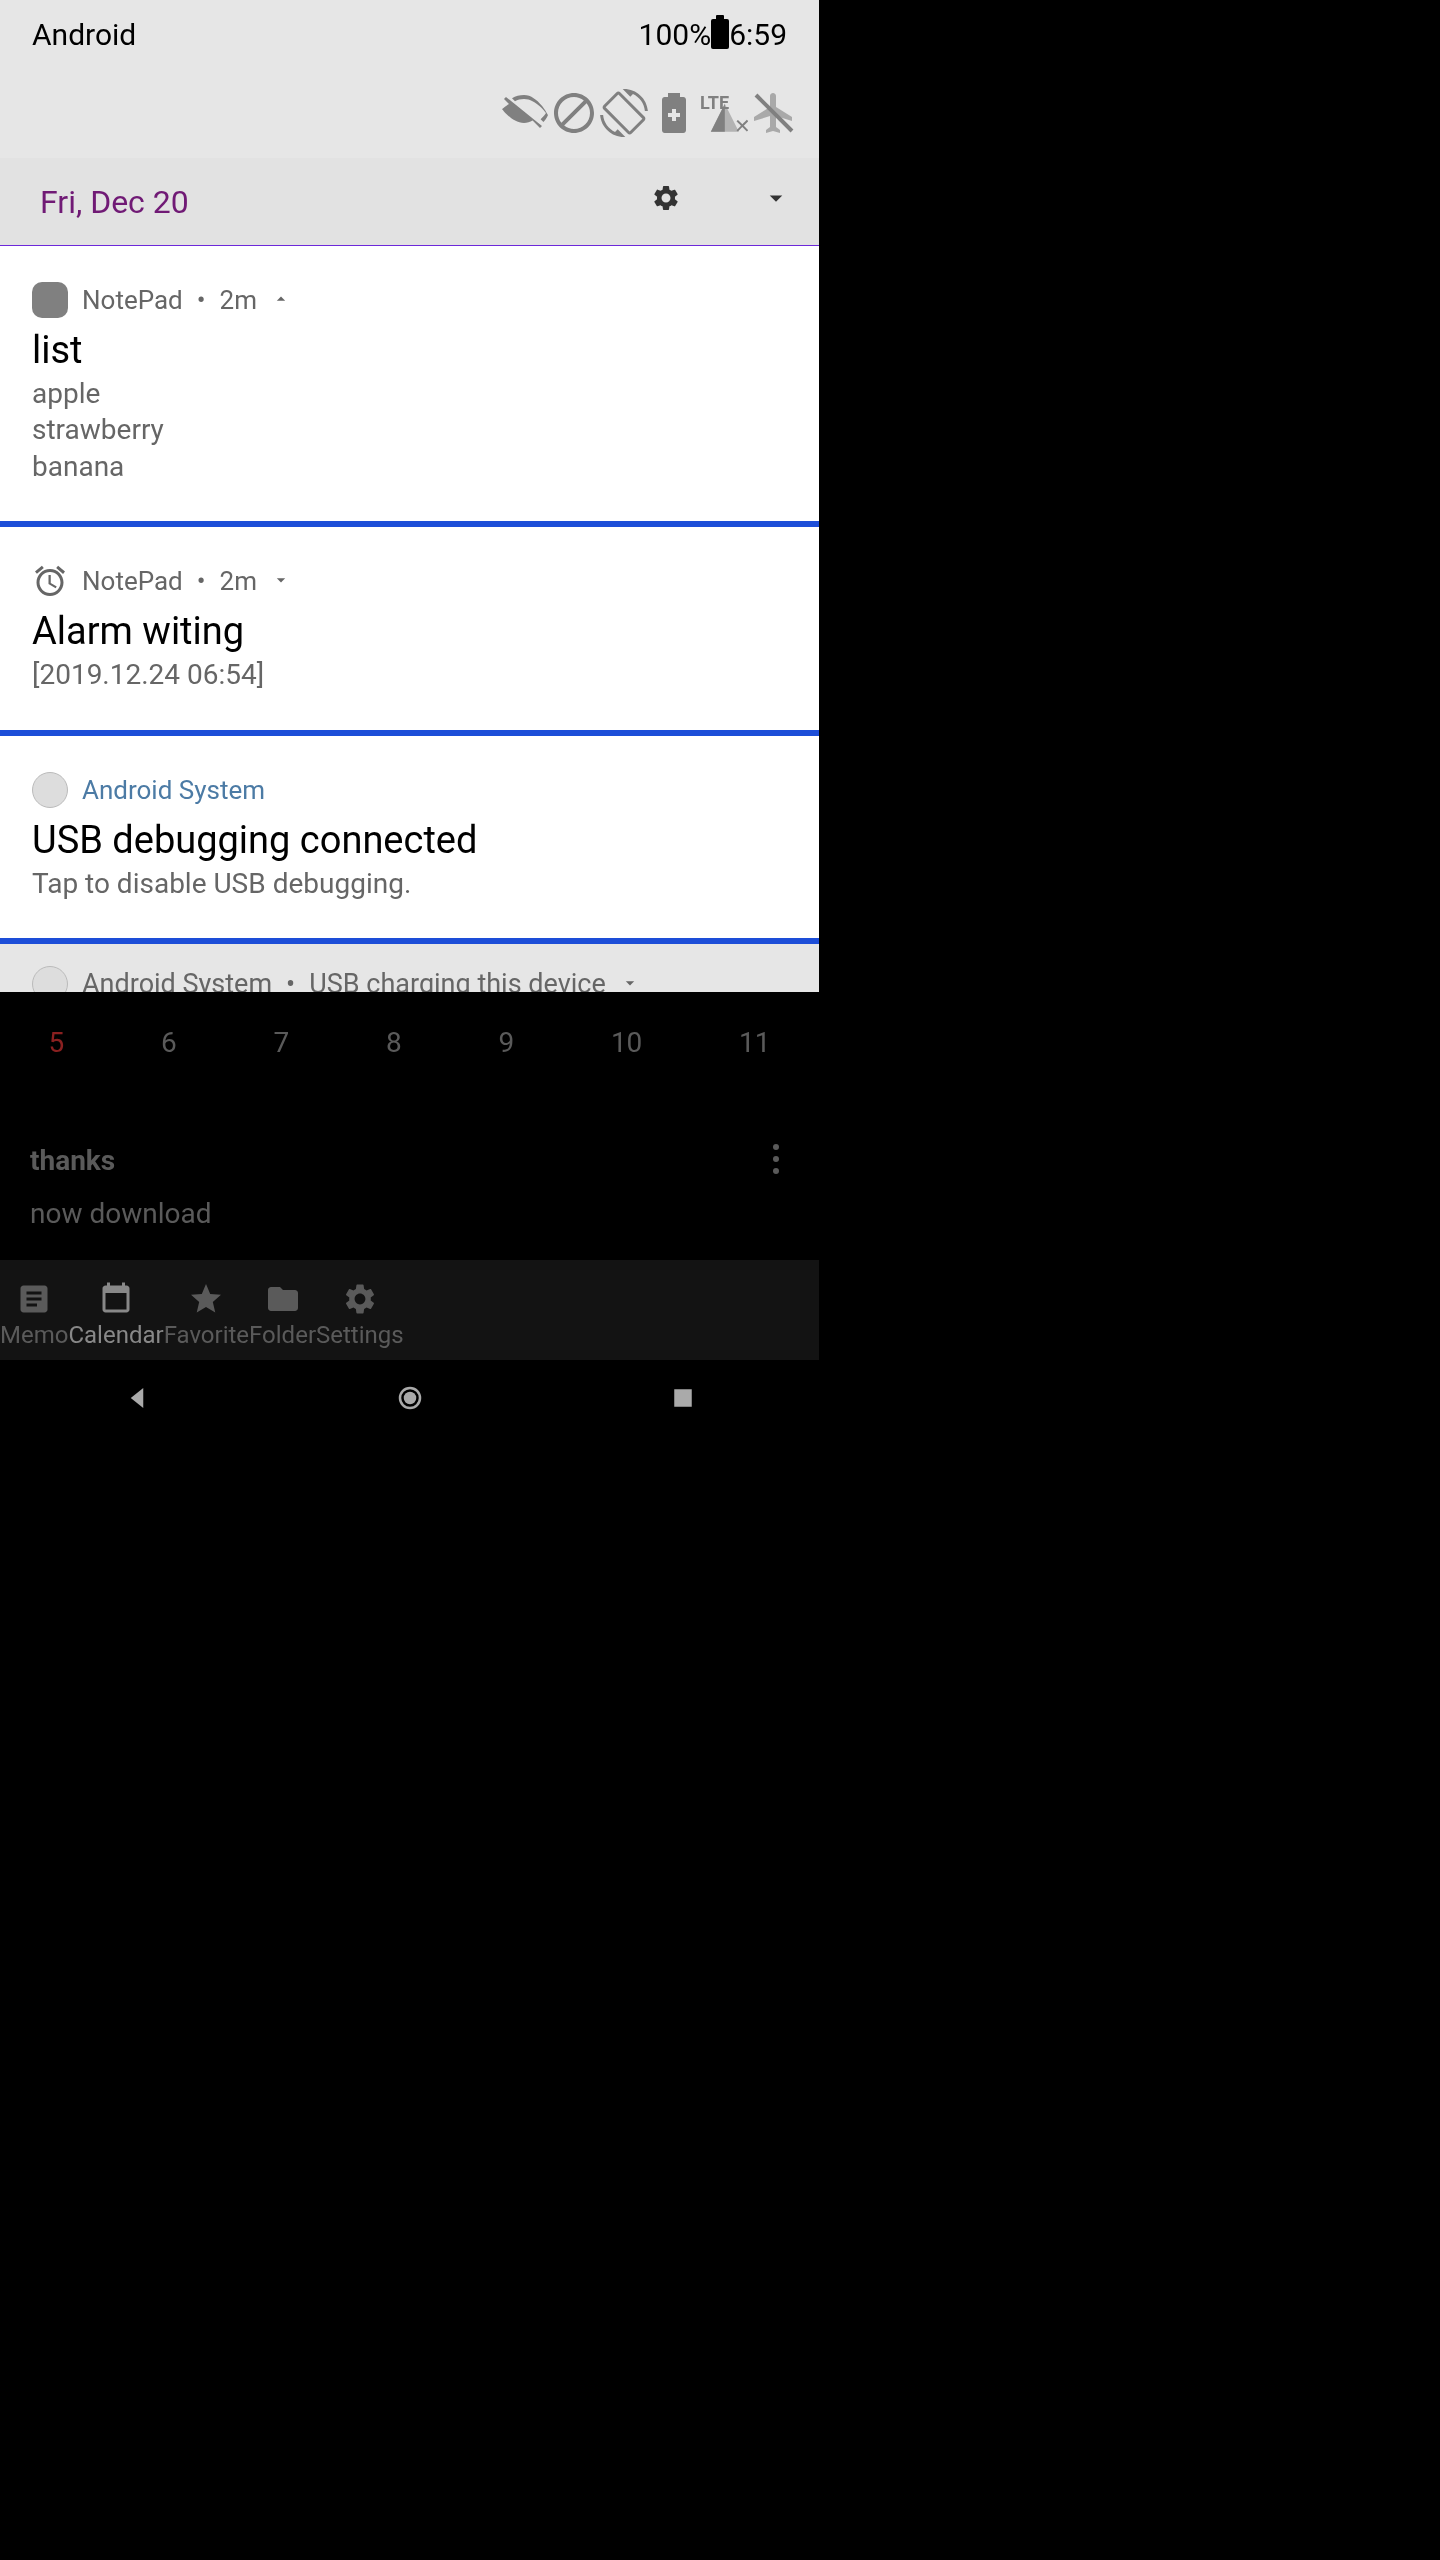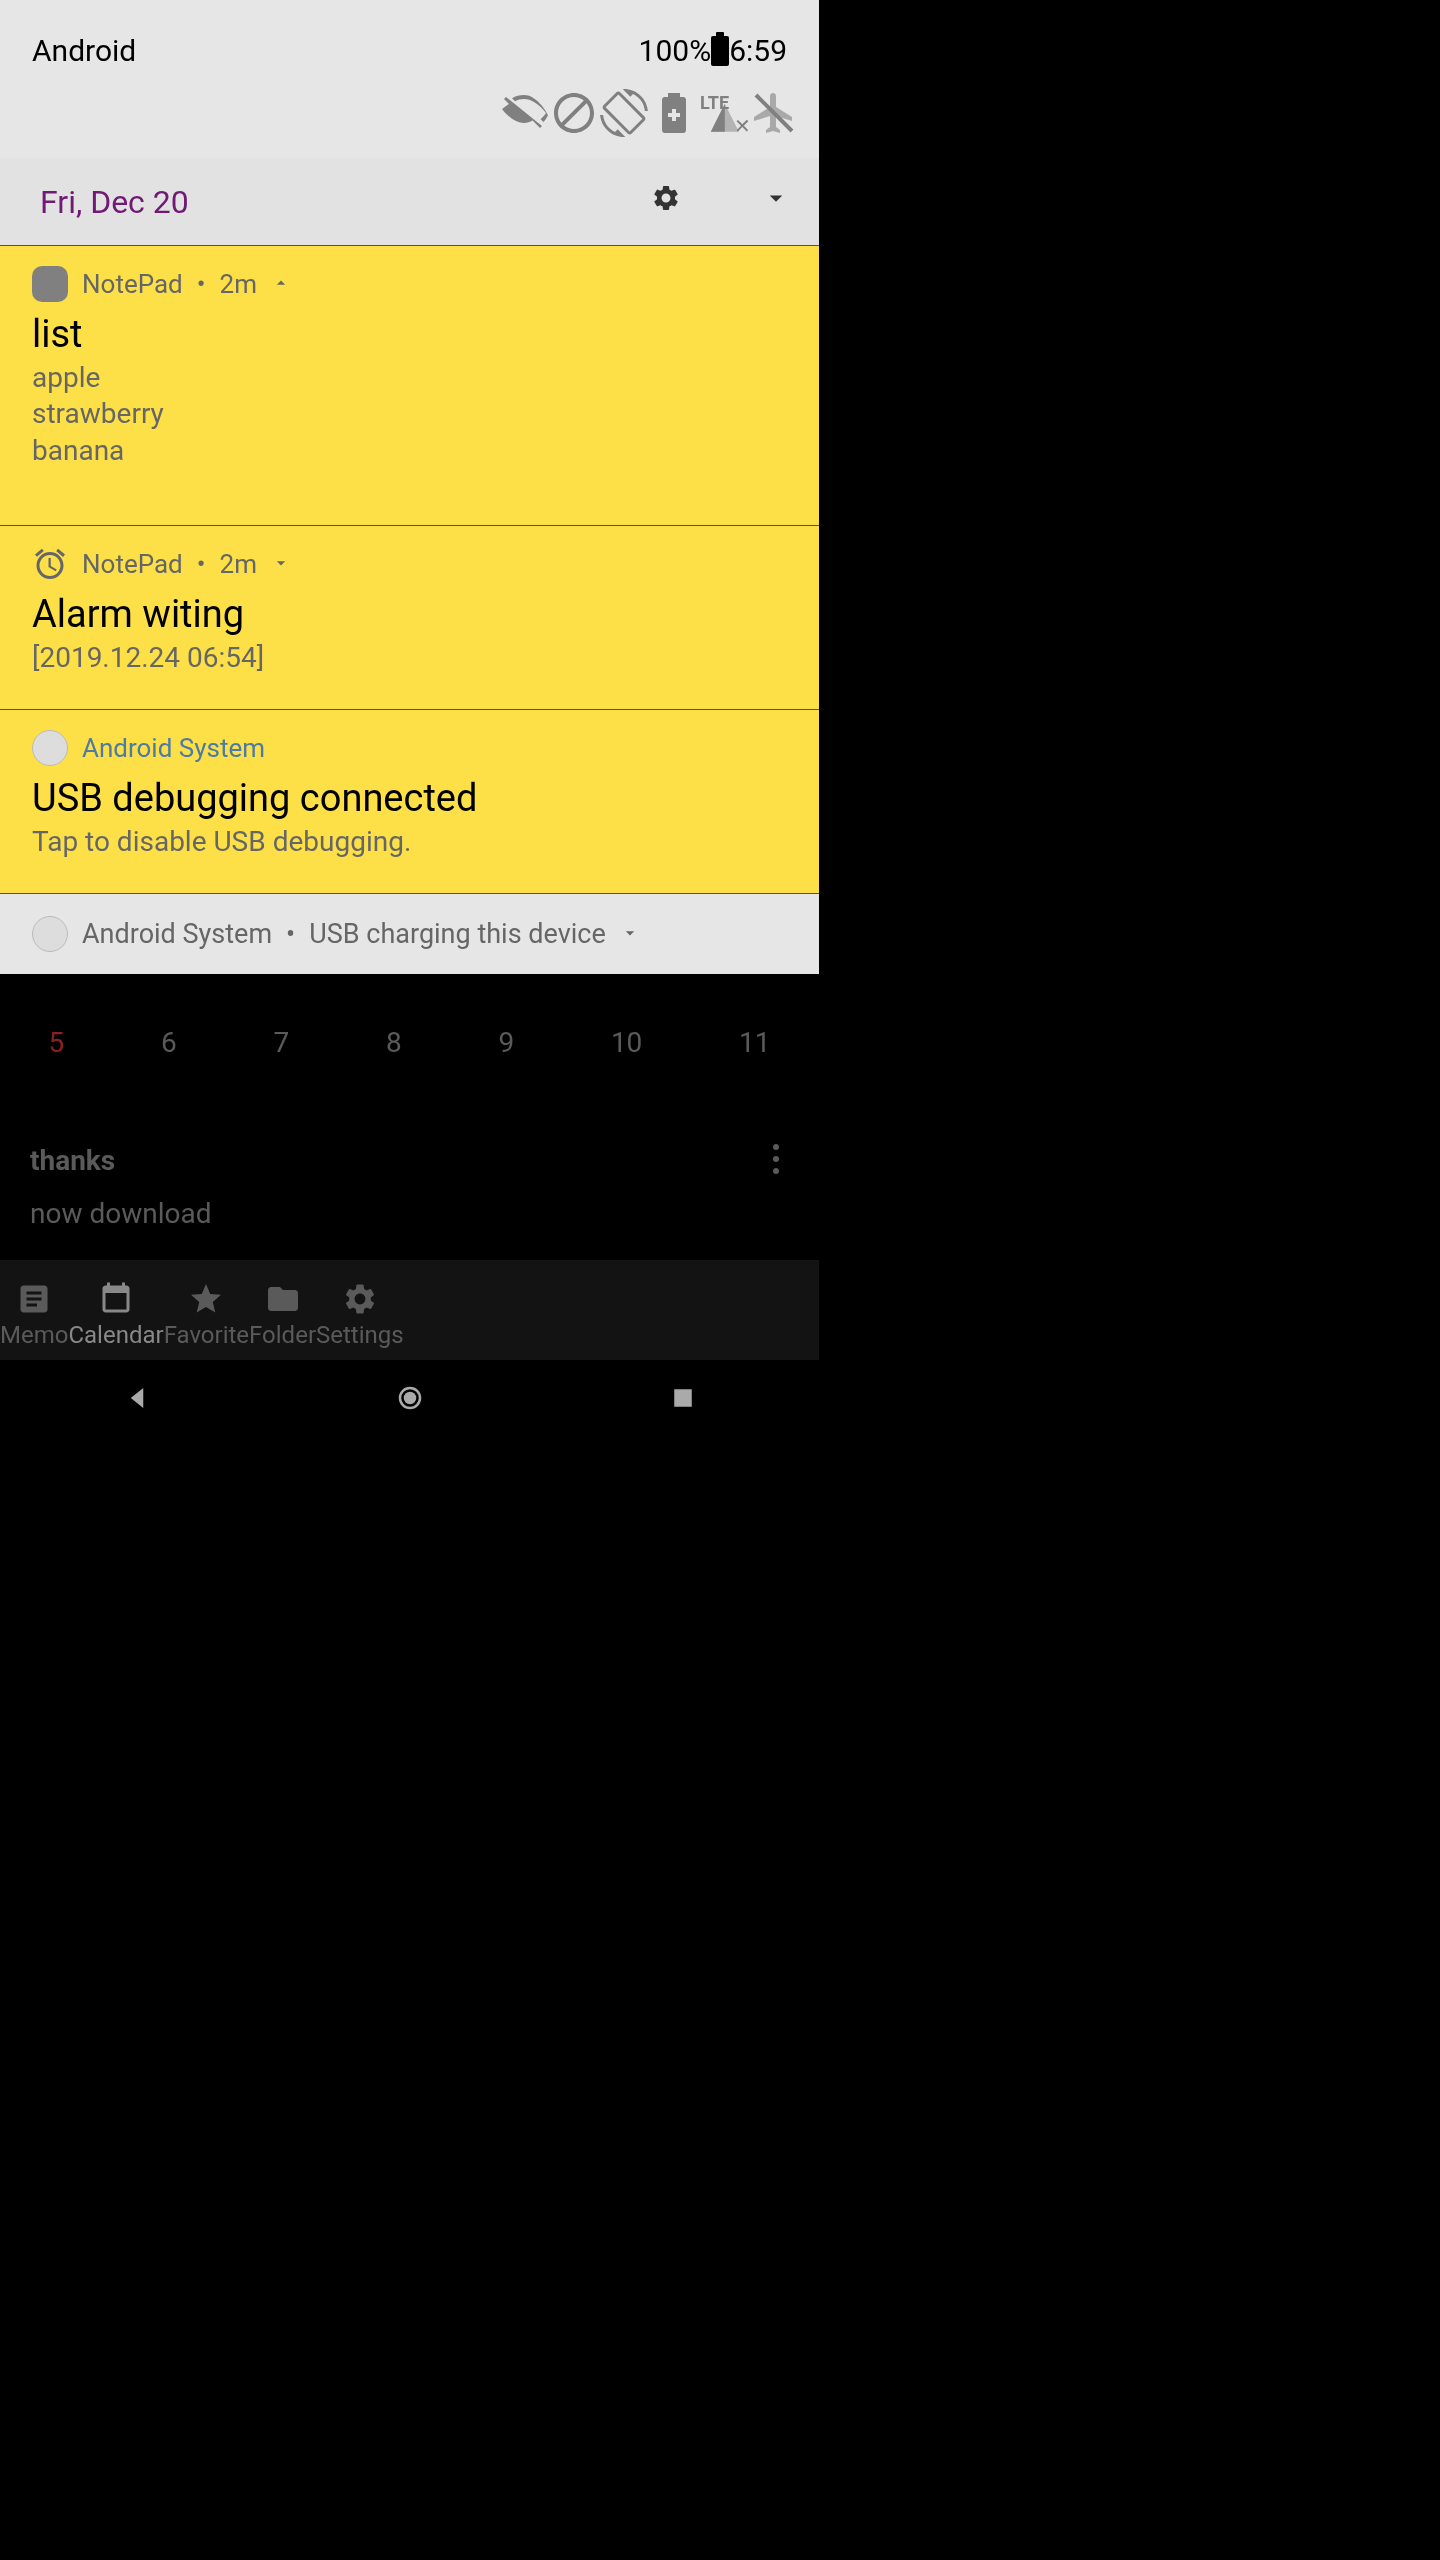--- a/index.html
+++ b/index.html
@@ -9,21 +9,21 @@
       font-family: Roboto, -apple-system, sans-serif;
       background: #000;
       position: relative;
       overflow: hidden;
     }
     .status-bar {
       background: #e6e6e6;
       height: 68px;
       display: flex;
       justify-content: space-between;
-      align-items: flex-end;
+      align-items: center;
       padding: 0 32px;
       font-size: 30px;
       color: #000;
     }
     .status-right {
       display: flex;
       align-items: center;
     }
     .battery-icon {
       width: 18px;
@@ -65,23 +65,23 @@
       align-items: center;
       padding: 0 28px 0 40px;
       font-size: 32px;
       color: #701a75;
       border-bottom: 1px solid #6d28d9;
     }
     .date-bar-text { flex: 1; }
     .date-bar-icons { display: flex; gap: 80px; align-items: center; }
     .date-bar-icons svg { width: 30px; height: 30px; fill: #333; }
     .notification {
-      background: #fde047;
-      border-bottom: 1px solid #1d4ed8;
-      padding: 20px 32px;
+      background: #ffffff;
+      border-bottom: 6px solid #1d4ed8;
+      padding: 36px 32px;
     }
     .notif-header {
       display: flex;
       align-items: center;
       gap: 14px;
       font-size: 26px;
       color: #666;
       margin-bottom: 10px;
     }
     .notif-app-icon {

